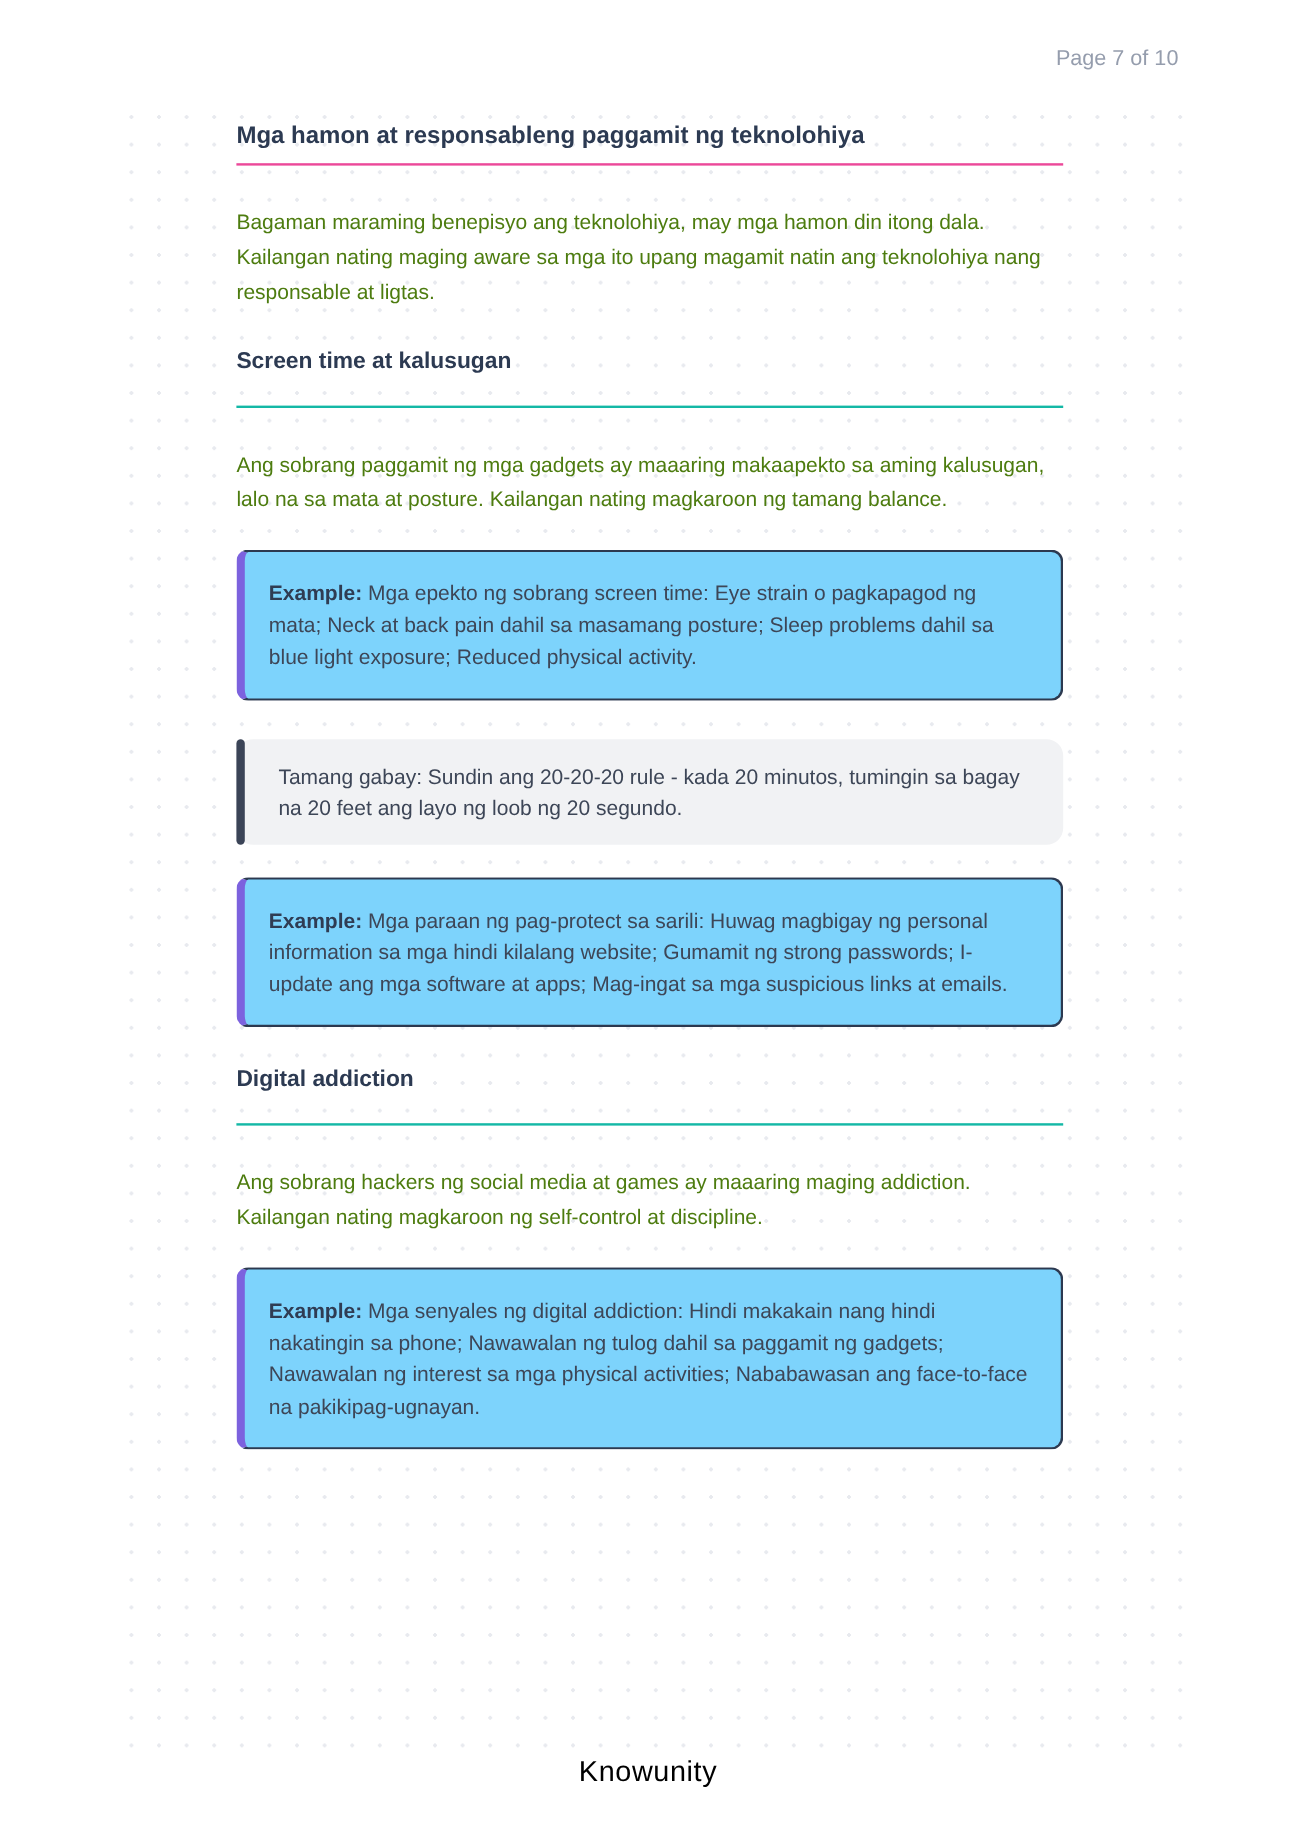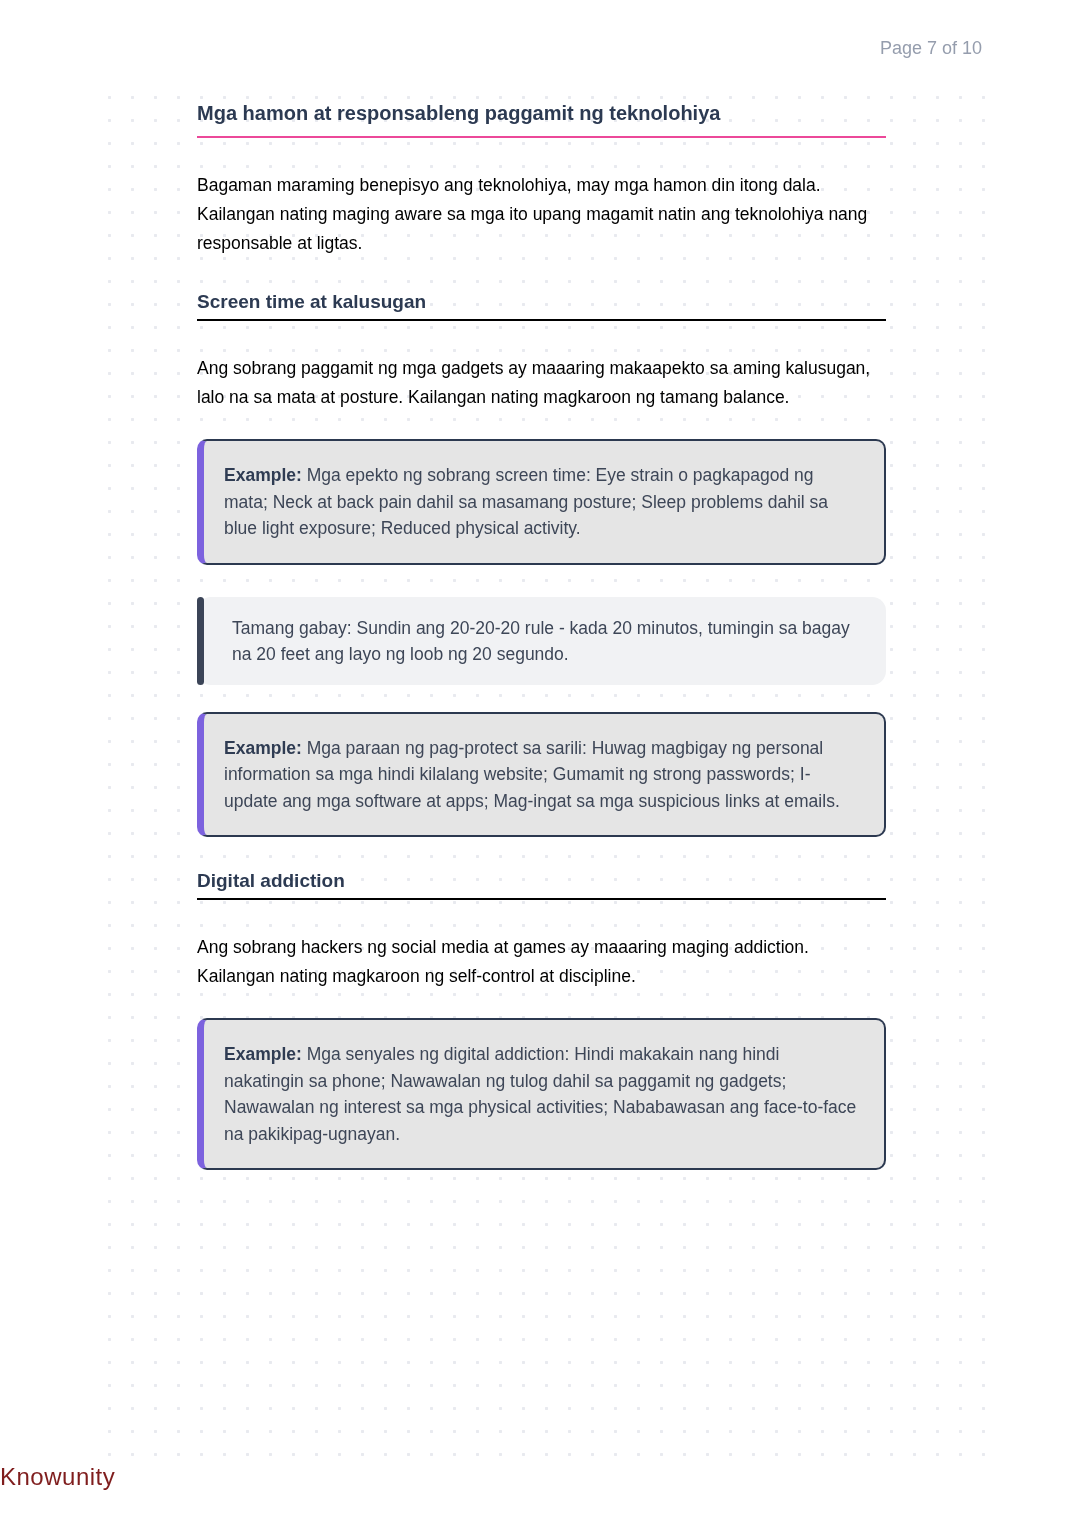--- a/index.html
+++ b/index.html
@@ -40,32 +40,32 @@
     color:#2c3a52;
     padding-bottom:11px;
     border-bottom:2px solid #ec4899;
   }
   h3.sec-title{
     margin:32px 0 0 0;
     font-size:19px;
     line-height:23px;
     font-weight:bold;
     color:#2c3a52;
-    padding-bottom:6px;
-    border-bottom:2px solid #000000;
+    padding-bottom:25px;
+    border-bottom:2px solid #14b8a6;
   }
   p.body-text{
     margin:33px 0 0 0;
     font-size:17.5px;
     line-height:29px;
-    color:#000000;
+    color:#4d7c0f;
   }
   .example-box{
     margin-top:27px;
-    background:#e5e5e5;
+    background:#7dd3fc;
     border:2px solid #2c3950;
     border-left:7px solid #7c62de;
     border-radius:10px;
     padding:21px 26px 21px 20px;
     position:relative;
   }
   .example-box p{
     margin:0;
     font-size:17.5px;
     line-height:26.5px;
@@ -89,24 +89,24 @@
   .quote-box p{
     margin:0;
     font-size:17.5px;
     line-height:26.5px;
     color:#3d4657;
   }
   .footer-brand{
     position:absolute;
     left:0;right:0;
     top:1463px;
-    text-align:left;
+    text-align:center;
     font-size:24px;
     letter-spacing:0.5px;
-    color:#7f1d1d;
+    color:#000000;
   }
 </style>
 </head>
 <body>
 
 <div class="dot-grid"></div>
 
 <div class="page-num">Page 7 of 10</div>
 
 <div class="content">

